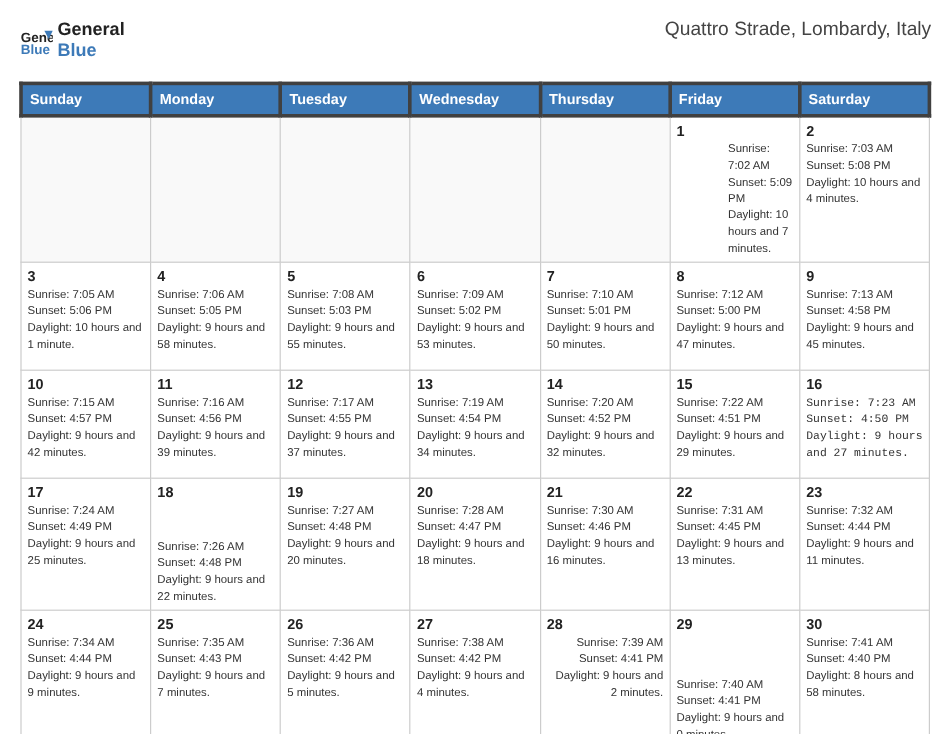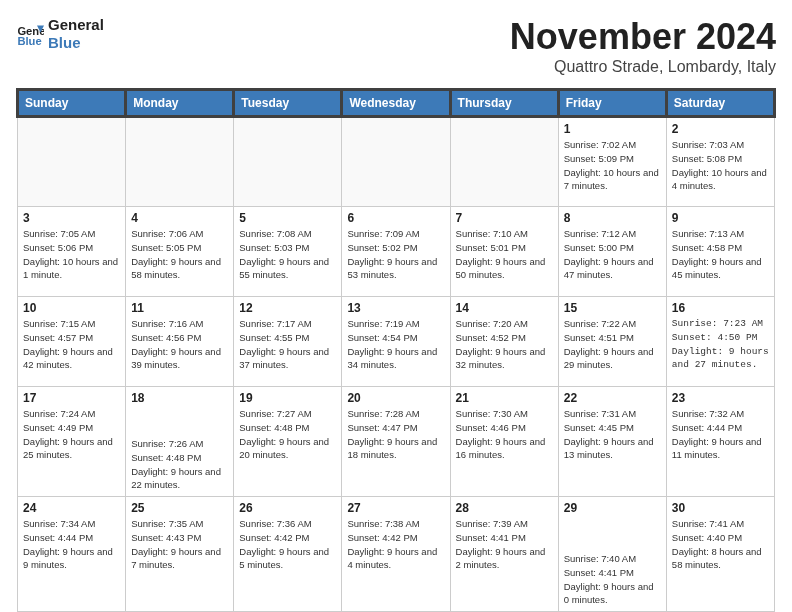--- a/index.html
+++ b/index.html
@@ -82,21 +82,20 @@
       <text x="2" y="22" font-size="16" font-weight="bold" fill="#222">General</text>
       <text x="2" y="36" font-size="16" font-weight="bold" fill="#3d7ab8">Blue</text>
       <polygon points="30,8 40,8 35,18" fill="#3d7ab8"></polygon>
     </svg>
     <div>
       <div style="font-size:15px;font-weight:bold;color:#222;line-height:1.2;">General</div>
       <div style="font-size:15px;font-weight:bold;color:#3d7ab8;line-height:1.2;">Blue</div>
     </div>
   </div>
   <div class="title-section">
-    <div class="month-title">November 2024</div>
     <div class="location-title">Quattro Strade, Lombardy, Italy</div>
   </div>
 </div>
 
 <table class="calendar-table">
   <thead>
     <tr id="header-row">
         <th>Sunday</th>
         <th>Monday</th>
         <th>Tuesday</th>
@@ -108,21 +107,21 @@
   </thead>
   <tbody id="calendar-body">
       <tr>
         <td class="empty"></td>
         <td class="empty"></td>
         <td class="empty"></td>
         <td class="empty"></td>
         <td class="empty"></td>
         <td>
           <span class="day-num">1</span>
-          <div class="day-info" style="white-space: pre-line;">Sunrise: 7:02 AM
+          <div class="day-info" style="white-space: pre-line; margin-left: 43px;">Sunrise: 7:02 AM
 Sunset: 5:09 PM
 Daylight: 10 hours and 7 minutes.</div>
         </td>
         <td>
           <span class="day-num">2</span>
           <div class="day-info" style="white-space: pre-line;">Sunrise: 7:03 AM
 Sunset: 5:08 PM
 Daylight: 10 hours and 4 minutes.</div>
         </td>
       </tr>
@@ -278,21 +277,21 @@
 Daylight: 9 hours and 5 minutes.</div>
         </td>
         <td>
           <span class="day-num">27</span>
           <div class="day-info" style="white-space: pre-line;">Sunrise: 7:38 AM
 Sunset: 4:42 PM
 Daylight: 9 hours and 4 minutes.</div>
         </td>
         <td>
           <span class="day-num">28</span>
-          <div class="day-info" style="white-space: pre-line;">Sunrise: 7:39 AM
+          <div class="day-info" style="white-space: pre-line; text-align: right;">Sunrise: 7:39 AM
 Sunset: 4:41 PM
 Daylight: 9 hours and 2 minutes.</div>
         </td>
         <td>
           <span class="day-num">29</span>
           <div class="day-info" style="white-space: pre-line; margin-top: 37px;">Sunrise: 7:40 AM
 Sunset: 4:41 PM
 Daylight: 9 hours and 0 minutes.</div>
         </td>
         <td>

